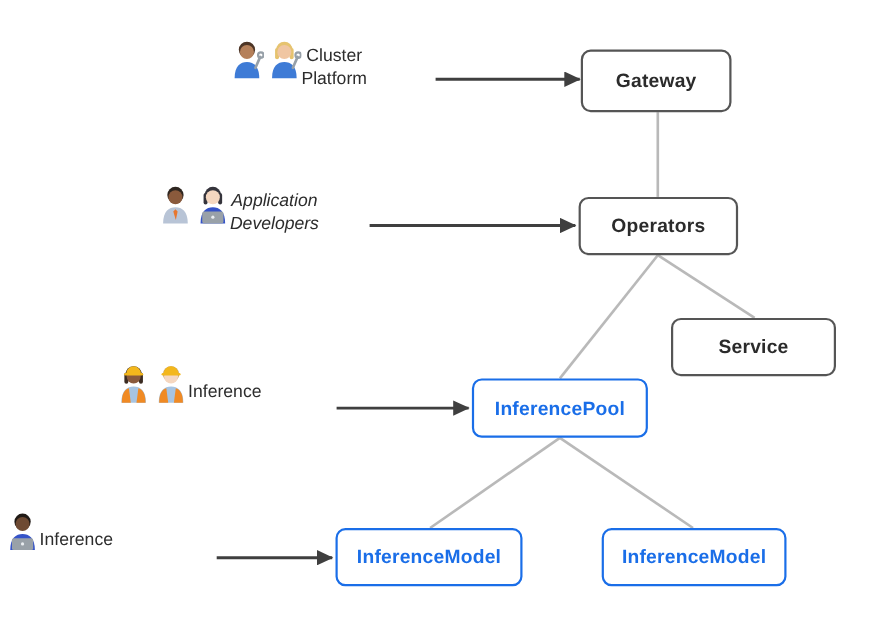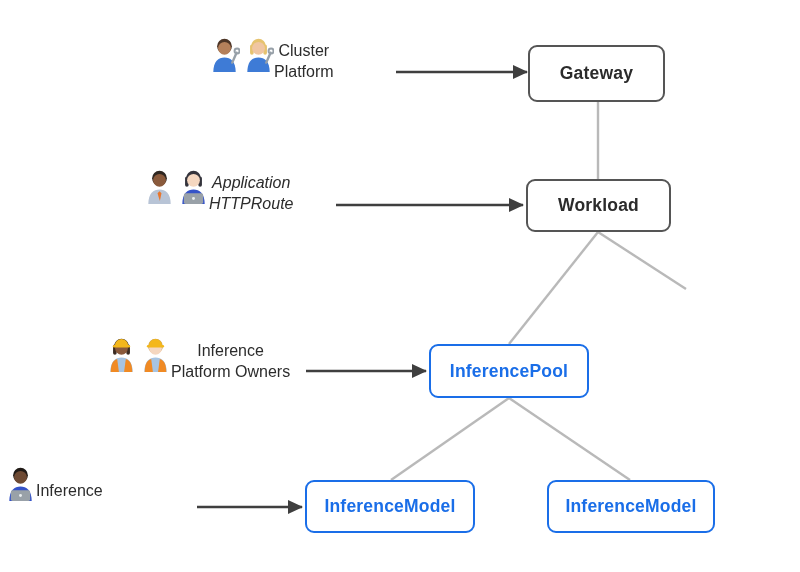--- a/index.html
+++ b/index.html
@@ -43,21 +43,24 @@
     <line x1="396" y1="72" x2="527" y2="72" style="stroke:var(--arrow,#3f3f3f)" stroke-width="2.6" marker-end="url(#ah)"></line>
     <line x1="336" y1="205" x2="523" y2="205" style="stroke:var(--arrow,#3f3f3f)" stroke-width="2.6" marker-end="url(#ah)"></line>
     <line x1="306" y1="371" x2="426" y2="371" style="stroke:var(--arrow,#3f3f3f)" stroke-width="2.6" marker-end="url(#ah)"></line>
     <line x1="197" y1="507" x2="302" y2="507" style="stroke:var(--arrow,#3f3f3f)" stroke-width="2.6" marker-end="url(#ah)"></line>
   </svg>
 
   <div class="node standard" style="left:516px;top:45px;width:137px;height:57px;margin-left:12px;">
     <span>Gateway</span>
   </div>
   <div class="node standard" style="left:526px;top:179px;width:145px;height:53px;">
-    <span>Workload</span>
+    <span>Operators</span>
+  </div>
+  <div class="node standard" style="left:610px;top:289px;width:150px;height:53px;">
+    <span>Service</span>
   </div>
   <div class="node extension" style="left:429px;top:344px;width:160px;height:54px;">
     <span>InferencePool</span>
   </div>
   <div class="node extension" style="left:305px;top:480px;width:170px;height:53px;">
     <span>InferenceModel</span>
   </div>
   <div class="node extension" style="left:547px;top:480px;width:168px;height:53px;">
     <span>InferenceModel</span>
   </div>
@@ -99,21 +102,21 @@
             <circle cx="18" cy="12" r="8.6" fill="#35343c"></circle>
             <rect x="8.2" y="10" width="4.2" height="12" rx="2.1" fill="#35343c"></rect>
             <rect x="23.6" y="10" width="4.2" height="12" rx="2.1" fill="#35343c"></rect>
             <circle cx="18" cy="14.4" r="7.4" fill="#f5d7c0"></circle>
             <rect x="6.8" y="29.5" width="22.4" height="12.5" rx="2" fill="#99a1a8"></rect>
             <circle cx="18" cy="35.5" r="1.7" fill="#e9edf0"></circle>
           </svg></span>
       </div>
     <div class="plabel">
       <span>Application</span>
-      <span>HTTPRoute</span>
+      <span>Developers</span>
     </div>
   </div>
   <div class="persona" style="left:106px;top:334px;">
     <div class="pair">
         <span><svg viewBox="0 0 36 42" width="31" height="38" xmlns="http://www.w3.org/2000/svg">
             <path d="M5 42 C5 29.5 11 25 18 25 C25 25 31 29.5 31 42 Z" fill="#a7c4e2"></path>
             <path d="M5.5 42 C5.5 31.5 9 28 13 26.8 L15 42 Z" fill="#f08a24"></path>
             <path d="M30.5 42 C30.5 31.5 27 28 23 26.8 L21 42 Z" fill="#f08a24"></path>
             <circle cx="18" cy="12" r="8.6" fill="#3a2b22"></circle>
             <rect x="8.2" y="10" width="4.2" height="12" rx="2.1" fill="#3a2b22"></rect>
@@ -127,21 +130,20 @@
             <path d="M5.5 42 C5.5 31.5 9 28 13 26.8 L15 42 Z" fill="#f08a24"></path>
             <path d="M30.5 42 C30.5 31.5 27 28 23 26.8 L21 42 Z" fill="#f08a24"></path>
             <circle cx="18" cy="12" r="8.6" fill="#c9a25e"></circle>
             <circle cx="18" cy="14.4" r="7.4" fill="#f5d7c0"></circle>
             <path d="M10.2 11.4 A7.8 7.8 0 0 1 25.8 11.4 Z" fill="#f3b71c"></path>
             <rect x="8" y="10.6" width="20" height="2.8" rx="1.4" fill="#f3b71c"></rect>
           </svg></span>
       </div>
     <div class="plabel">
       <span>Inference</span>
-      <span>Platform Owners</span>
     </div>
   </div>
   <div class="persona" style="left:-29px;top:468px;">
     <div class="pair">
         <span><svg viewBox="0 0 36 42" width="31" height="38" xmlns="http://www.w3.org/2000/svg">
             <path d="M5 42 C5 29.5 11 25 18 25 C25 25 31 29.5 31 42 Z" fill="#b9c4cc"></path>
             <path d="M6 42 C6 31 10.5 26.5 14 25.6 L16.5 42 Z" fill="#eef1f4"></path>
             <path d="M30 42 C30 31 25.5 26.5 22 25.6 L19.5 42 Z" fill="#eef1f4"></path>
             <circle cx="18" cy="12" r="8.6" fill="#e3c987"></circle>
             <rect x="8.2" y="10" width="4.2" height="12" rx="2.1" fill="#e3c987"></rect>

